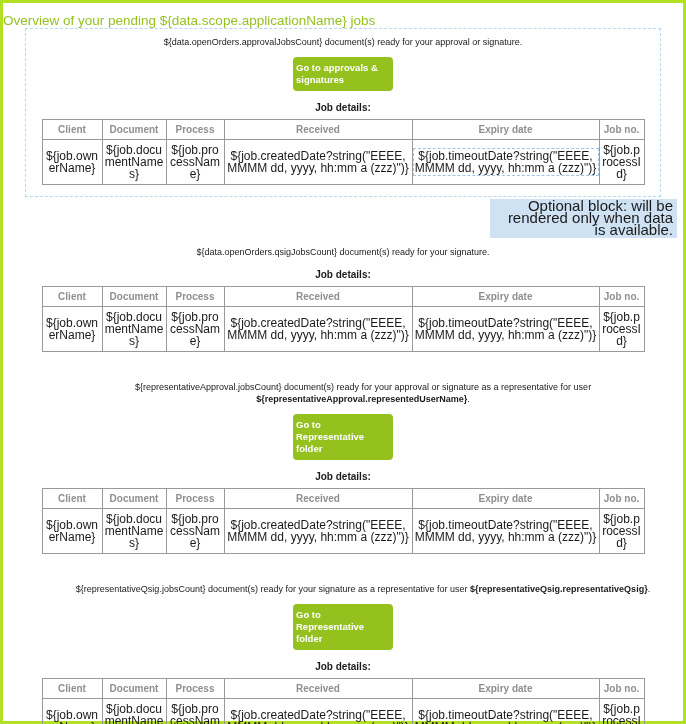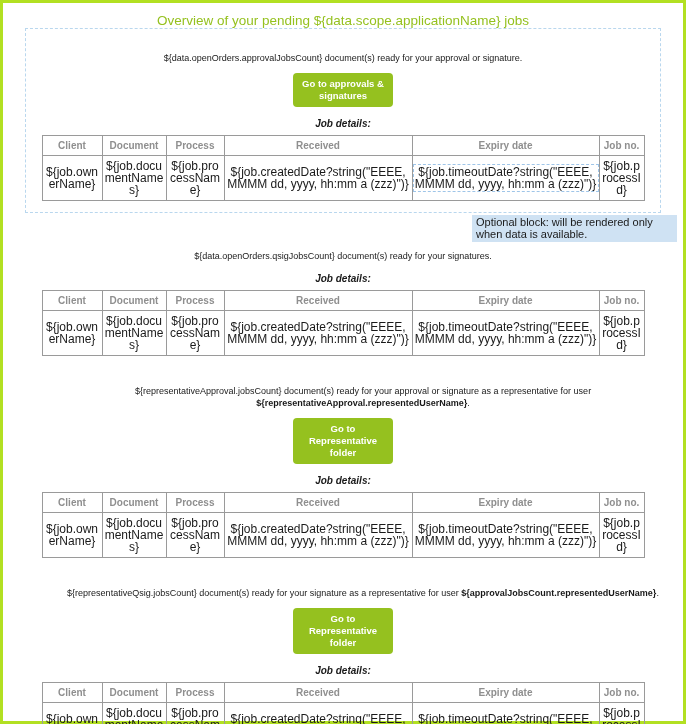--- a/index.html
+++ b/index.html
@@ -10,60 +10,58 @@
     color: #1a1a1a;
     overflow: hidden;
   }
   .page {
     width: 686px; height: 724px;
     border: 3px solid var(--border-green, #b2e022);
     background: #ffffff;
     padding-top: 8px;
   }
   .title {
-    text-align: center;
     color: var(--brand-green, #95c11f);
     font-size: 13.5px;
     font-weight: normal;
     margin-top: 2px;
   }
   .dashed-box {
     margin: 17px 22px 0 22px;
     border: 1px dashed var(--dash-blue, #b9d7ee);
     padding: 7px 0 5px 0;
   }
   .intro {
     text-align: center;
     font-size: 9px;
     line-height: 12px;
-    margin-top: 16px;
+    margin-top: 0;
   }
   .intro b { font-weight: bold; }
   .btn {
     display: block;
     width: 100px;
     margin: 9px auto 0 auto;
     background: var(--brand-green, #95c11f);
     color: #ffffff;
     font-size: 9.5px;
     font-weight: bold;
-    text-align: center;
+    text-align: left;
     line-height: 12px;
     padding: 5px 3px;
     border-radius: 4px;
     text-decoration: none;
     cursor: pointer;
   }
   .job-details {
     text-align: center;
     font-size: 10px;
     font-weight: bold;
     margin-top: 11px;
     margin-bottom: 4px;
-    font-style: italic;
   }
   table.jobs {
     width: 602px;
     margin: 6px auto;
     border-collapse: collapse;
     table-layout: fixed;
     padding-left: 46px;
   }
   table.jobs th, table.jobs td {
     border: 1px solid #9a9a9a;
@@ -89,26 +87,26 @@
   .col-proc   { width: 58px; }
   .col-recv   { width: 188px; }
   .col-exp    { width: 187px; }
   .col-jobno  { width: 45px; }
   .sel {
     display: inline-block;
     outline: 1px dashed var(--sel-blue, #9fc5e8);
     outline-offset: 1px;
   }
   .note {
-    width: 205px;
+    width: 187px;
     margin: 2px 6px 0 auto;
     background: var(--note-bg, #cfe2f3);
-    font-size: 11px;
-    line-height: 12px;
-    text-align: left;
+    font-size: 15px;
+    line-height: 12px;
+    text-align: right;
     padding: 1px 4px 2px 4px;
   }
   .section { margin-top: 0; }
   .section .intro.sp-after-note { margin-top: 8px; }
   .section .intro.sp-large { margin-top: 29px; margin-left: 40px; }
 </style>
 </head>
 <body>
 
 <div class="page">
@@ -145,21 +143,21 @@
         <td><span class="sel">${job.timeoutDate?string("EEEE, MMMM dd, yyyy, hh:mm a (zzz)")}</span></td>
         <td class="narrow">${job.processId}</td>
       </tr>
     </tbody>
       </table>
   </div>
 
   <div class="note">Optional block: will be rendered only when data is available.</div>
 
   <div class="section">
-    <div class="intro sp-after-note"><span>${data.openOrders.qsigJobsCount} document(s) ready for your signatures.</span><b></b><span></span></div>
+    <div class="intro sp-after-note"><span>${data.openOrders.qsigJobsCount} document(s) ready for your signature.</span><b></b><span></span></div>
     <div class="job-details">Job details:</div>
     <table class="jobs">
       <colgroup>
           <col class="col-client">
           <col class="col-doc">
           <col class="col-proc">
           <col class="col-recv">
           <col class="col-exp">
           <col class="col-jobno">
         </colgroup>
@@ -212,21 +210,21 @@
         <td class="narrow">${job.processName}</td>
         <td>${job.createdDate?string("EEEE, MMMM dd, yyyy, hh:mm a (zzz)")}</td>
         <td>${job.timeoutDate?string("EEEE, MMMM dd, yyyy, hh:mm a (zzz)")}</td>
         <td class="narrow">${job.processId}</td>
       </tr>
     </tbody>
       </table>
   </div>
 
   <div class="section">
-    <div class="intro sp-large"><span>${representativeQsig.jobsCount} document(s) ready for your signature as a representative for user </span><b>${approvalJobsCount.representedUserName}</b><span>.</span></div>
+    <div class="intro sp-large"><span>${representativeQsig.jobsCount} document(s) ready for your signature as a representative for user </span><b>${representativeQsig.representativeQsig}</b><span>.</span></div>
     <a class="btn"><span>Go to Representative</span><br><span>folder</span></a>
     <div class="job-details">Job details:</div>
     <table class="jobs">
       <colgroup>
           <col class="col-client">
           <col class="col-doc">
           <col class="col-proc">
           <col class="col-recv">
           <col class="col-exp">
           <col class="col-jobno">

